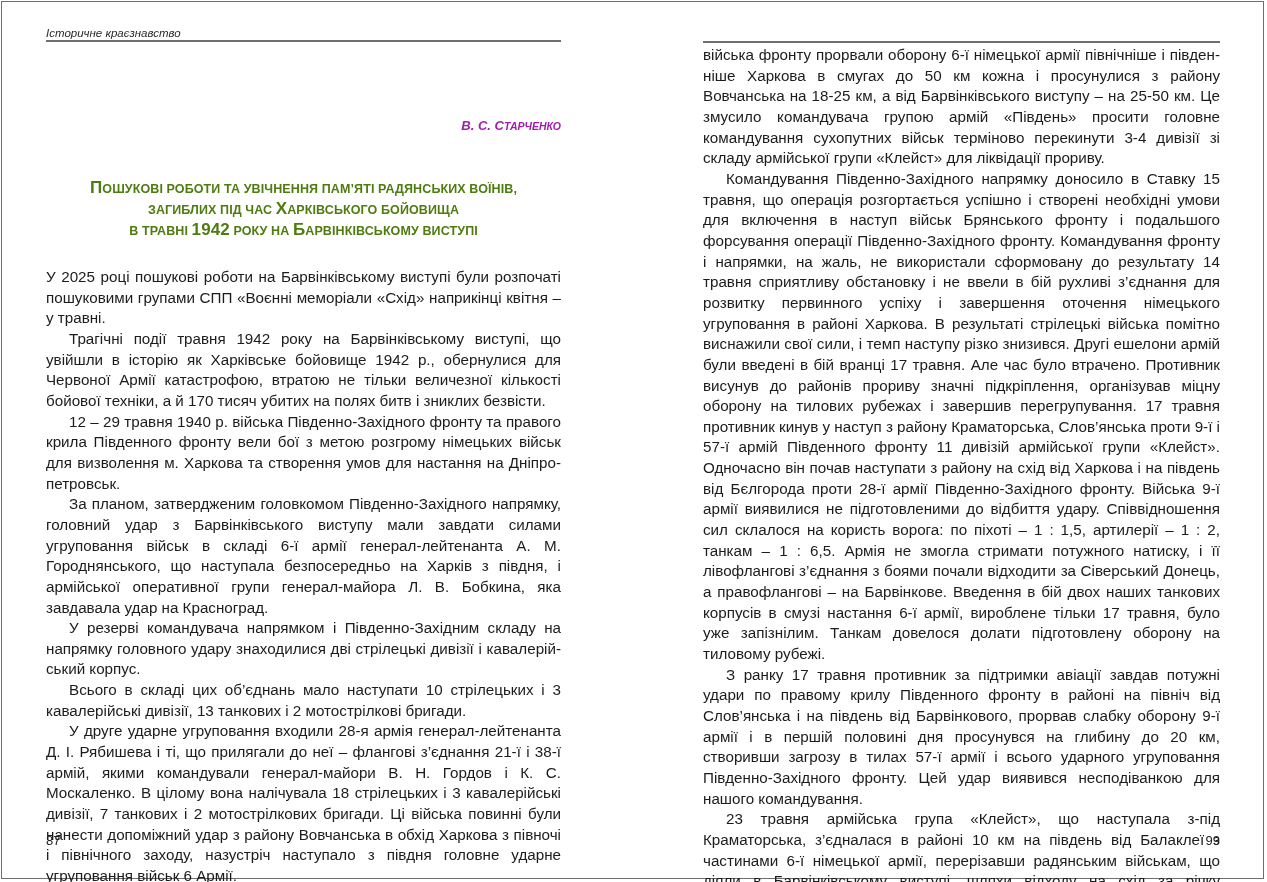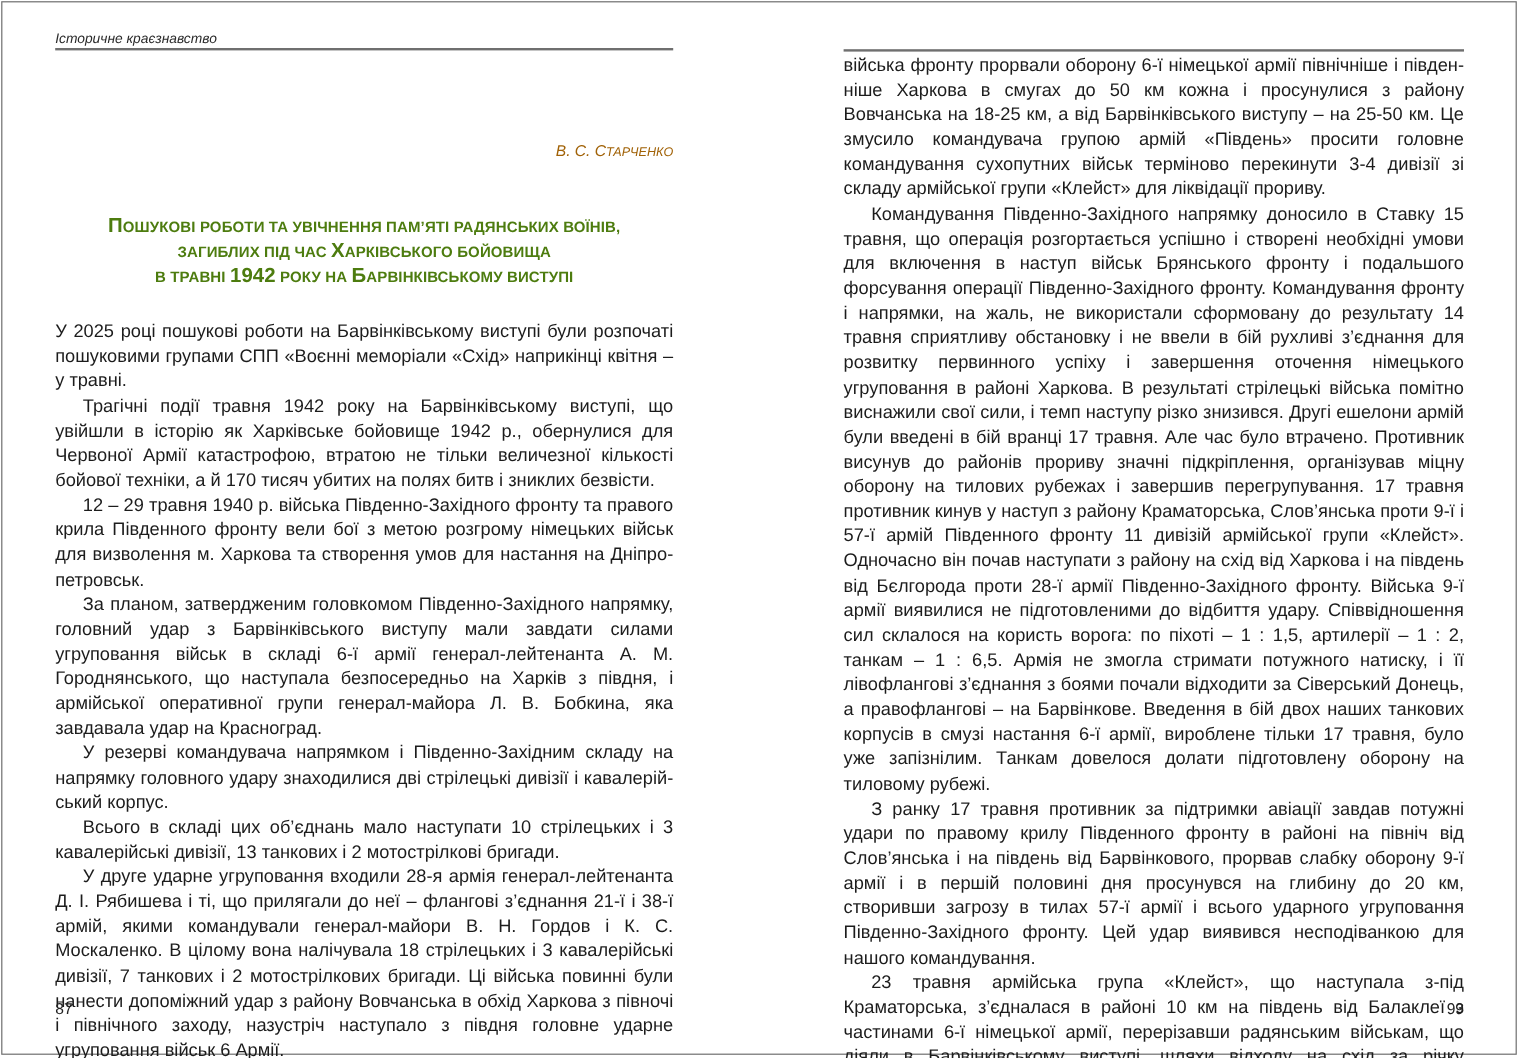--- a/index.html
+++ b/index.html
@@ -19,22 +19,22 @@
     position: absolute; left: 0; width: 100%;
     font-style: italic; font-size: 11.5px; line-height: 13px; color: #2a2a2a;
   }
   .left .running-head { top: 27px; text-align: left; }
   .right .running-head { top: 12px; text-align: right; }
   .head-rule { position: absolute; left: 0; width: 100%; height: 2px; background: #6f6f6f; }
   .left .head-rule { top: 40px; }
   .right .head-rule { top: 41px; }
 
   .author {
-    position: absolute; top: 118px; right: 0; font-weight: normal; font-style: italic;
-    font-size: 13px; color: #a16207;
+    position: absolute; top: 118px; right: 0; font-weight: bold; font-style: italic;
+    font-size: 13px; color: #a21caf;
   }
   .author .sc { font-size: 10.5px; }
 
   .title {
     position: absolute; top: 178px; left: 0; width: 100%; text-align: center;
     font-weight: bold; font-size: 13.5px; line-height: 20px; color: #4d7c0f;
     letter-spacing: 0.1px;
   }
   .title .cap { font-size: 17px; }
   .title .small { font-size: 12.5px; }

